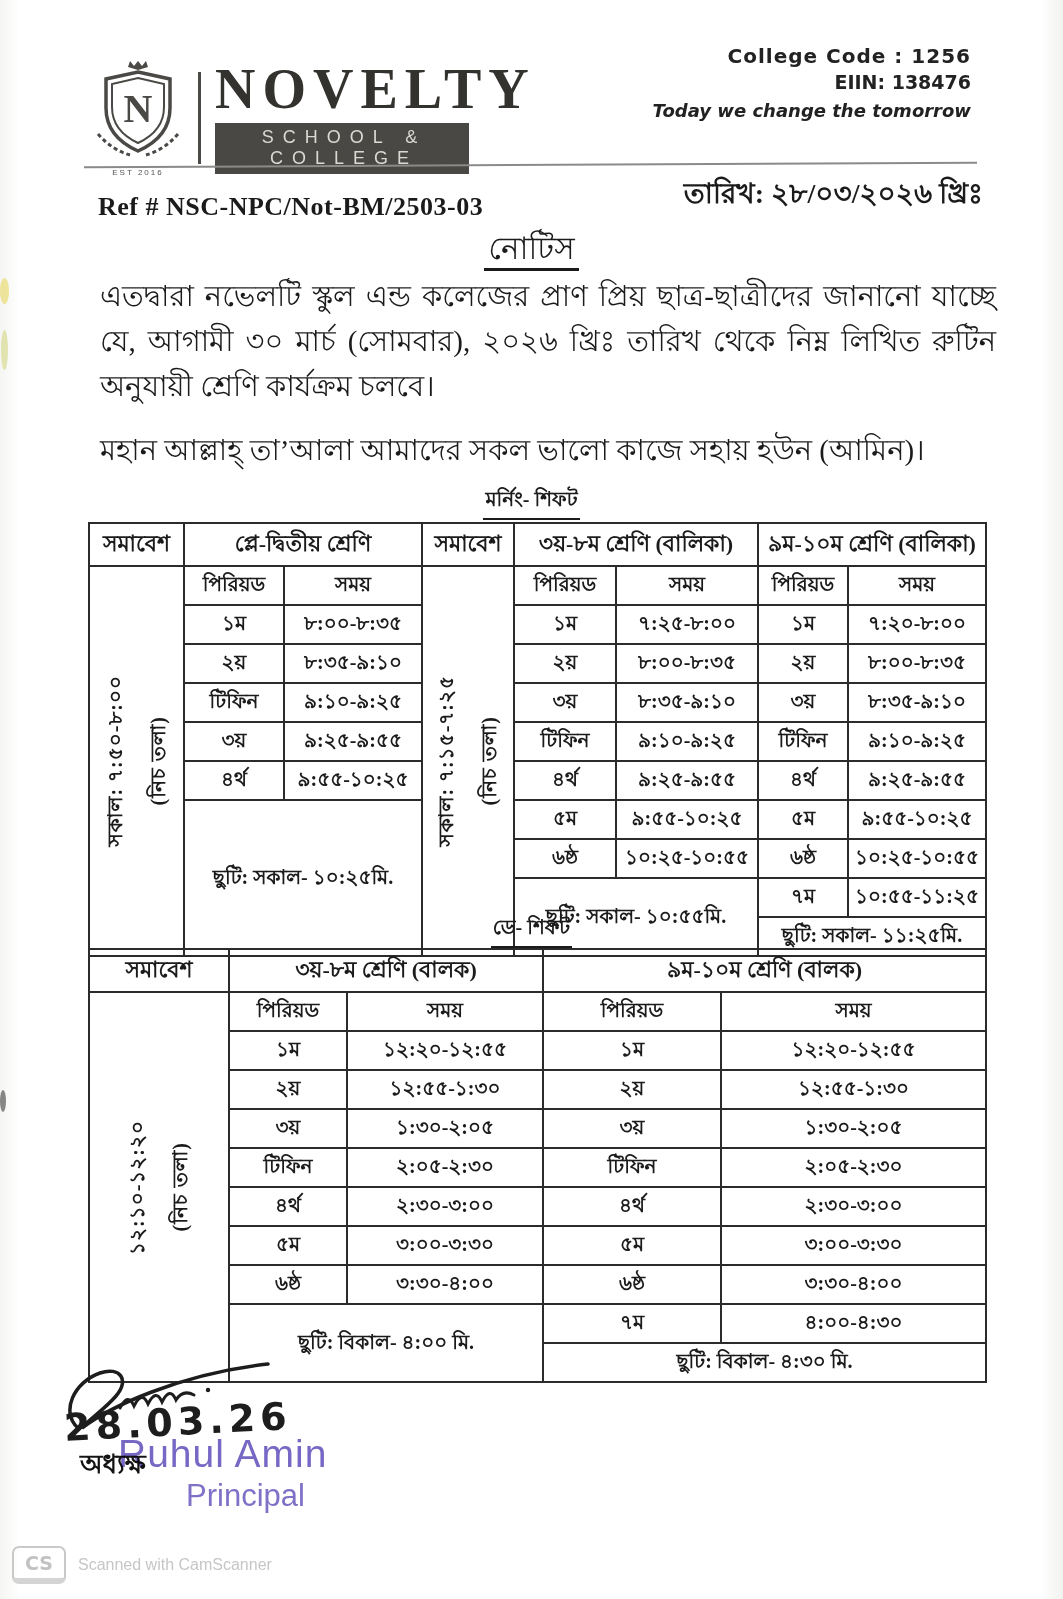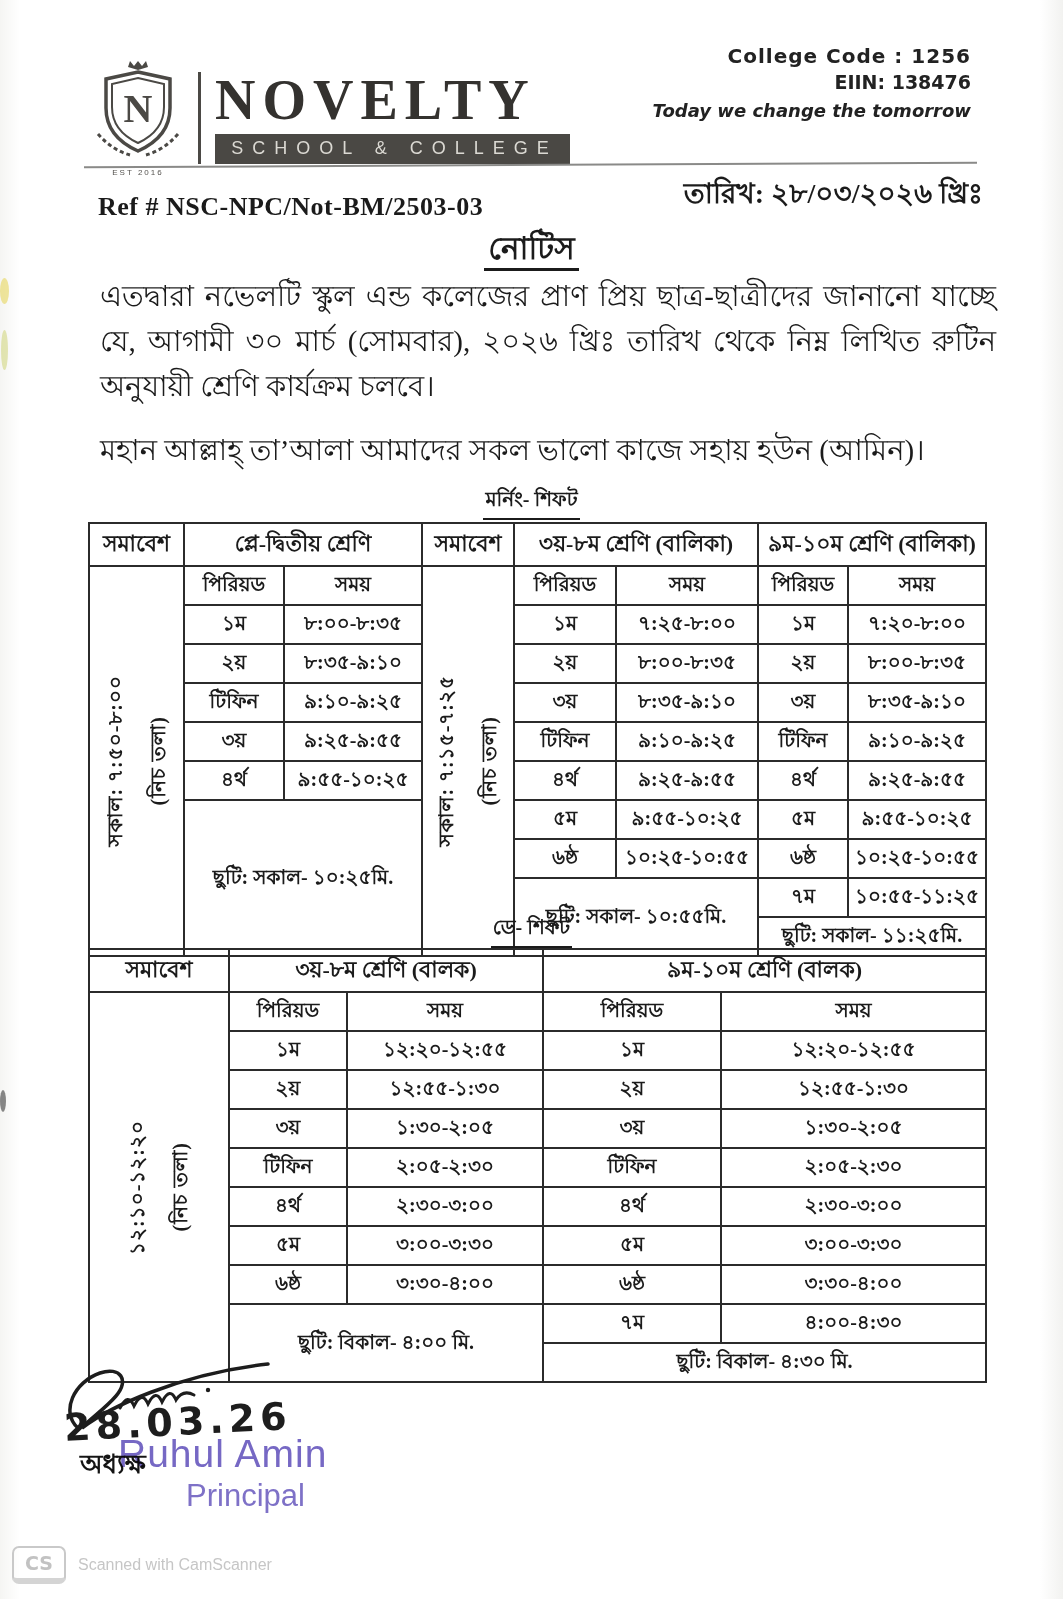--- a/index.html
+++ b/index.html
@@ -9,35 +9,35 @@
     background: linear-gradient(90deg, #f5f5f3 0px, #ffffff 20px, #ffffff 1040px, #f2f2f0 1063px);
     color: #1b1b1b; overflow: hidden;
   }
 
   
   .logo-wrap { position: absolute; left: 92px; top: 58px; display: flex; align-items: center; gap: 14px; }
   .logo-divider { width: 3px; height: 92px; background: #4b4945; }
   .logo-name-block { display: flex; flex-direction: column; }
   .logo-name { font-size: 56px; letter-spacing: 7px; color: #34322f; font-weight: 600; line-height: 1; }
   .logo-band { margin-top: 6px; background: #4a4844; color: #dbd9d3; font-family: "Liberation Sans", sans-serif;
-               font-size: 18px; letter-spacing: 9px; text-align: center; padding: 4px 0 5px 4px; width: 355px; }
+               font-size: 18px; letter-spacing: 9px; text-align: center; padding: 4px 0 5px 4px; width: 254px; }
   .logo-est { font-family: "Liberation Sans", sans-serif; font-size: 8px; letter-spacing: 2px; color: #55534f; text-align: center; margin-top: 2px; }
   .head-right { position: absolute; right: 92px; top: 44px; text-align: right;
                 font-family: "DejaVu Sans", sans-serif; color: #222; }
   .head-right .code { font-size: 20px; font-weight: bold; letter-spacing: 1px; }
   .head-right .eiin { font-size: 19px; font-weight: bold; margin-top: 3px; }
   .head-right .motto { font-size: 18px; font-weight: bold; font-style: italic; margin-top: 7px; }
   .head-rule { position: absolute; left: 84px; right: 86px; top: 164px; height: 2px; background: #8a8a88; transform: rotate(-0.3deg); }
 
   
   .date-line { position: absolute; right: 80px; top: 172px; font-size: 28px; font-weight: bold; }
   .ref-line { position: absolute; left: 98px; top: 192px; font-size: 26px; font-weight: bold;
               font-family: "Liberation Serif", serif; letter-spacing: 0.5px; }
   .notice-title { position: absolute; left: 0; right: 0; top: 224px; text-align: center; }
-  .notice-title span { font-size: 31px; font-weight: bold; border-bottom: 3px solid #1b1b1b; padding: 0 4px 2px; }
+  .notice-title span { font-size: 31px; font-weight: normal; border-bottom: 3px solid #1b1b1b; padding: 0 4px 2px; }
 
   
   .para { position: absolute; left: 100px; width: 896px; font-size: 29px; line-height: 1.55; text-align: justify; }
   .para-1 { top: 274px; }
   .para-2 { top: 428px; }
 
   
   .shift-title { position: absolute; left: 0; right: 0; text-align: center; }
   .shift-title span { font-size: 20px; font-weight: bold; border-bottom: 2px solid #1b1b1b; padding: 0 2px 8px; }
   .mtitle { top: 484px; }

